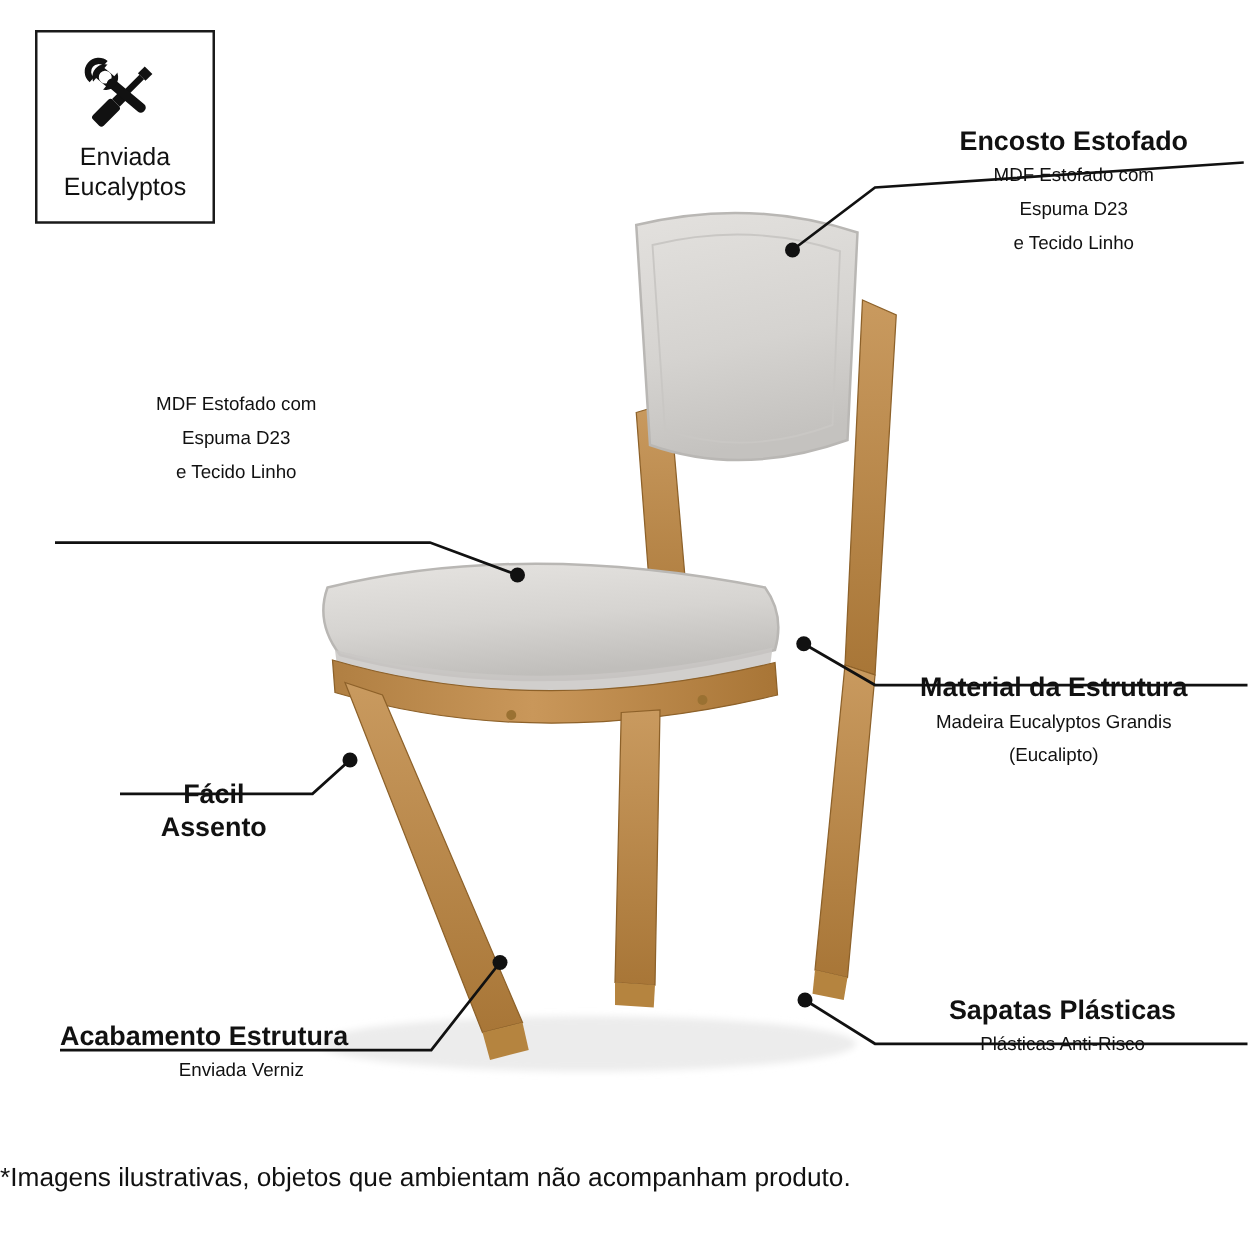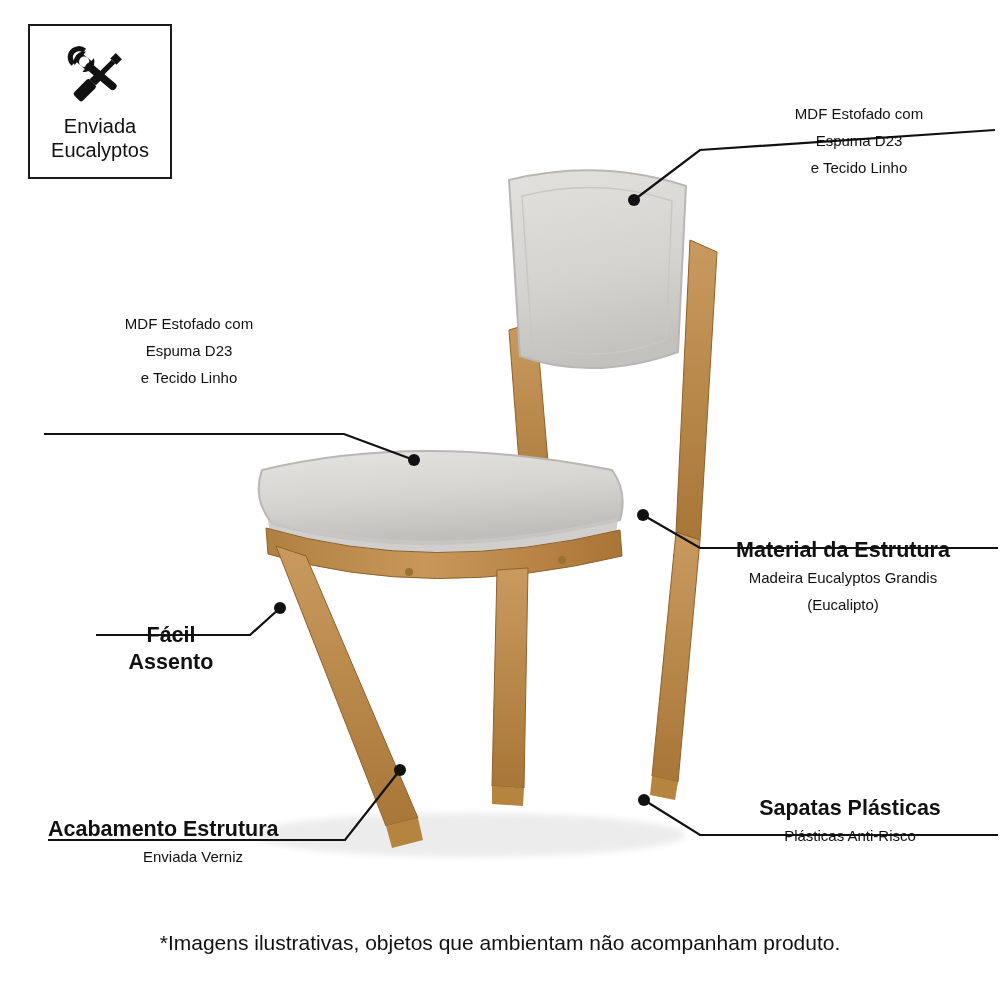--- a/index.html
+++ b/index.html
@@ -78,21 +78,21 @@
   #c-facil     { left: 96px;  top: 622px; width: 150px; }
   #c-acabamento{ left: 48px;  top: 816px; width: 290px; }
   #c-sapatas   { left: 700px; top: 795px; width: 300px; }
 
   
   .footer-note {
     position: absolute;
     left: 0;
     right: 0;
     top: 928px;
-    text-align: center;
+    text-align: left;
     font-size: 21px;
     line-height: 30px;
     color: #111111;
   }
 
   
   .leader { stroke: #111111; stroke-width: 2.2; fill: none; }
   .dot { fill: #111111; }
 </style>
 </head>
@@ -199,20 +199,21 @@
       <path d="M18 27 a13 13 0 0 0 0 26 l0 -6 a7 7 0 0 1 0 -14 Z" fill="#111"></path>
     </g>
   </svg>
   <div class="badge-text">
     <div>Enviada</div>
     <div>Eucalyptos</div>
   </div>
 </div>
 
 <div class="callout align-left" id="c-encosto">
+  <div class="title align-center">Encosto Estofado</div>
   <div class="desc align-center" style="white-space:pre-line;">MDF Estofado com
 Espuma D23
 e Tecido Linho</div>
 </div>
 
 <div class="callout align-left" id="c-assento">
   <div class="desc align-center" style="white-space:pre-line;">MDF Estofado com
 Espuma D23
 e Tecido Linho</div>
 </div>

